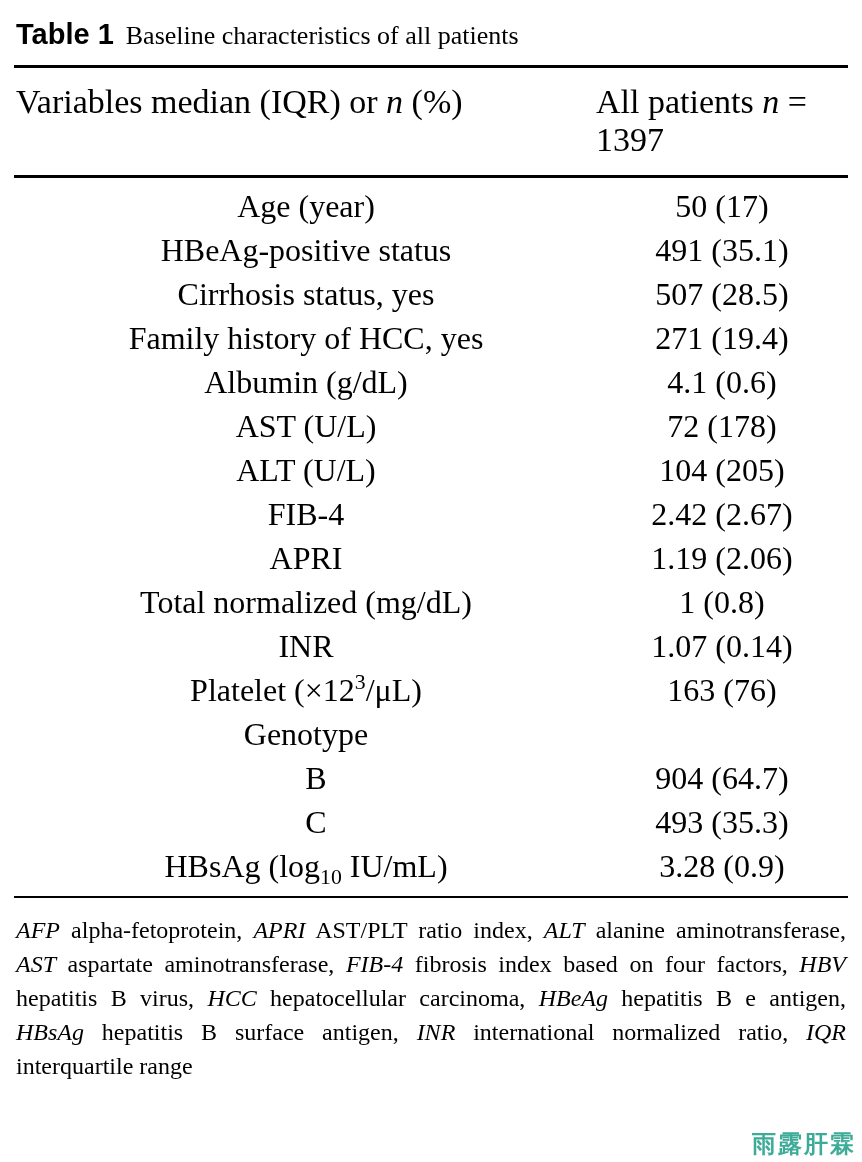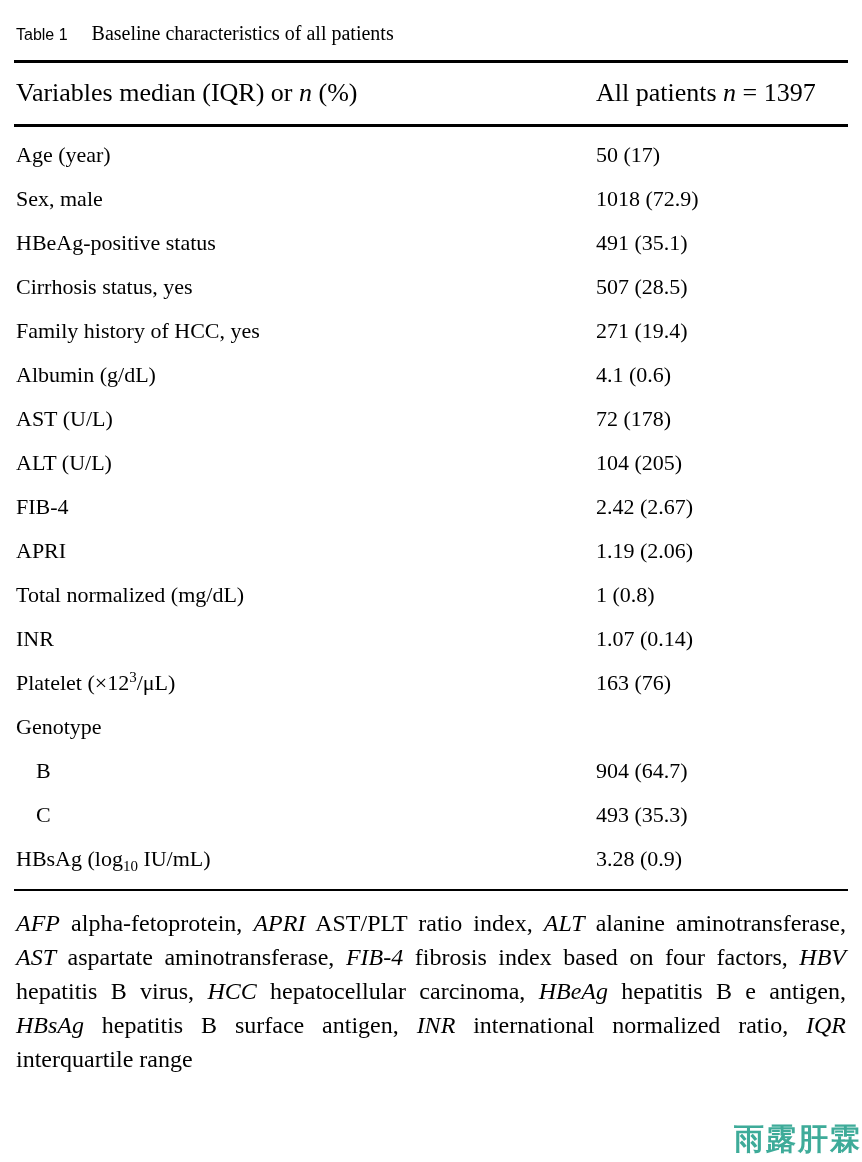--- a/index.html
+++ b/index.html
@@ -8,53 +8,54 @@
     width: 862px; height: 1162px;
     position: relative; overflow: hidden;
     font-family: "Liberation Serif", "DejaVu Serif", serif;
     color: #000;
   }
   .page { position: absolute; inset: 0; padding: 14px 14px 0 14px; }
 
   .caption { font-size: 25px; margin: 4px 0 14px 2px; white-space: nowrap; }
   .cap-label {
     font-family: "Liberation Sans", "DejaVu Sans", sans-serif;
-    font-weight: normal; font-size: 16px; margin-right: 24px;
+    font-weight: bold; font-size: 29px; margin-right: 12px;
   }
-  .cap-title { font-size: 20px; }
+  .cap-title { font-size: 26px; }
 
   .rule { background: #000; width: 100%; }
   .rule-top { height: 3px; }
   .rule-mid { height: 3px; }
   .rule-bottom { height: 2px; }
 
   .thead {
     display: grid; grid-template-columns: 580px 1fr;
-    font-size: 26px; padding: 15px 0 16px 2px;
+    font-size: 34px; padding: 15px 0 16px 2px;
   }
 
   .tbody { padding: 6px 0 8px 0; }
   .trow {
     display: grid; grid-template-columns: 580px 1fr;
-    font-size: 22px; height: 44px; line-height: 44px;
+    font-size: 32px; height: 44px; line-height: 44px;
     padding-left: 2px;
+    text-align: center;
   }
   .trow.indent .label { padding-left: 20px; }
 
   .footnote {
     font-size: 24px; line-height: 34px;
     text-align: justify; padding: 15px 2px 0 2px;
   }
 
   i, .it { font-style: italic; }
   sup, sub { font-size: 68%; line-height: 0; }
 
   .watermark {
-    position: absolute; right: 0; bottom: 2px;
-    font-size: 30px; font-weight: bold;
+    position: absolute; right: 6px; bottom: 2px;
+    font-size: 24px; font-weight: bold;
     color: #2aa38f; opacity: 0.9;
     font-family: "DejaVu Sans", sans-serif;
     text-shadow: 0 0 3px rgba(255,255,255,0.85);
     letter-spacing: 2px;
     pointer-events: none;
   }
 </style>
 </head>
 <body>
 
@@ -70,24 +71,20 @@
     <span class="cell label"><span>Variables median (IQR) or </span><i>n</i><span> (%)</span></span>
     <span class="cell value"><span>All patients </span><i>n</i><span> = 1397</span></span>
   </div>
 
   <div class="rule rule-mid"></div>
 
   <div class="tbody">
       <div class="trow">
         <span class="cell label">Age (year)</span>
         <span class="cell value">50 (17)</span>
-      </div>
-      <div class="trow">
-        <span class="cell label">Sex, male</span>
-        <span class="cell value">1018 (72.9)</span>
       </div>
       <div class="trow">
         <span class="cell label">HBeAg-positive status</span>
         <span class="cell value">491 (35.1)</span>
       </div>
       <div class="trow">
         <span class="cell label">Cirrhosis status, yes</span>
         <span class="cell value">507 (28.5)</span>
       </div>
       <div class="trow">

